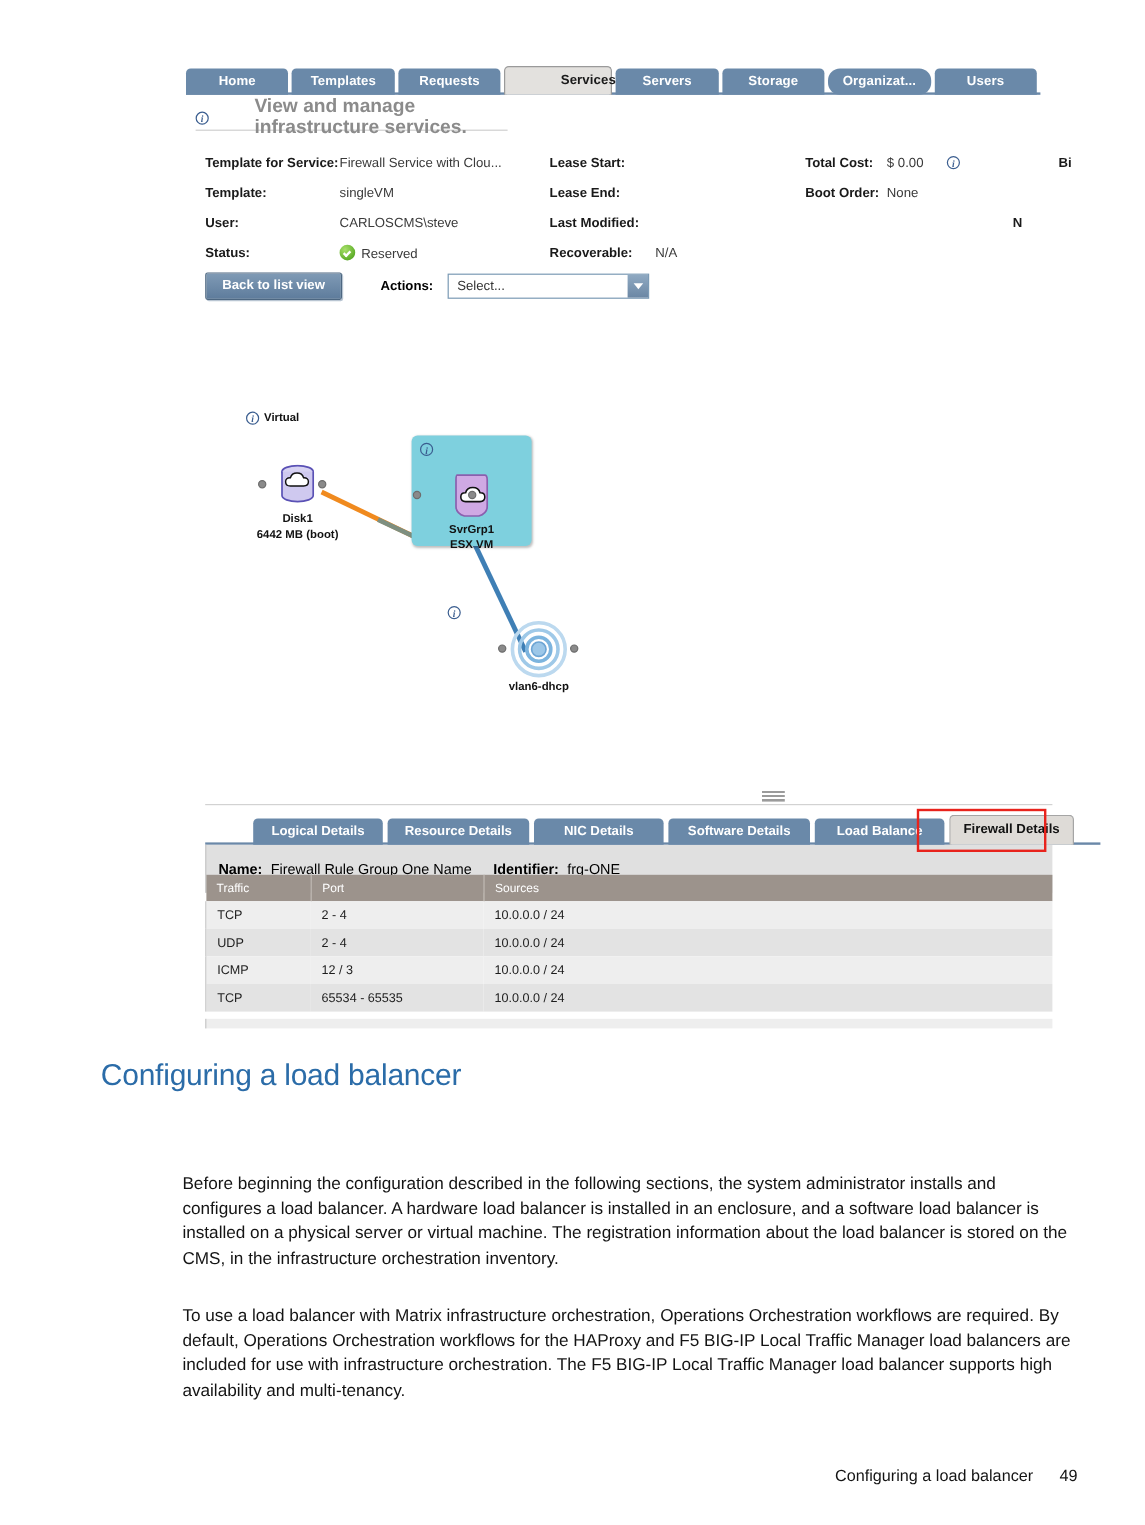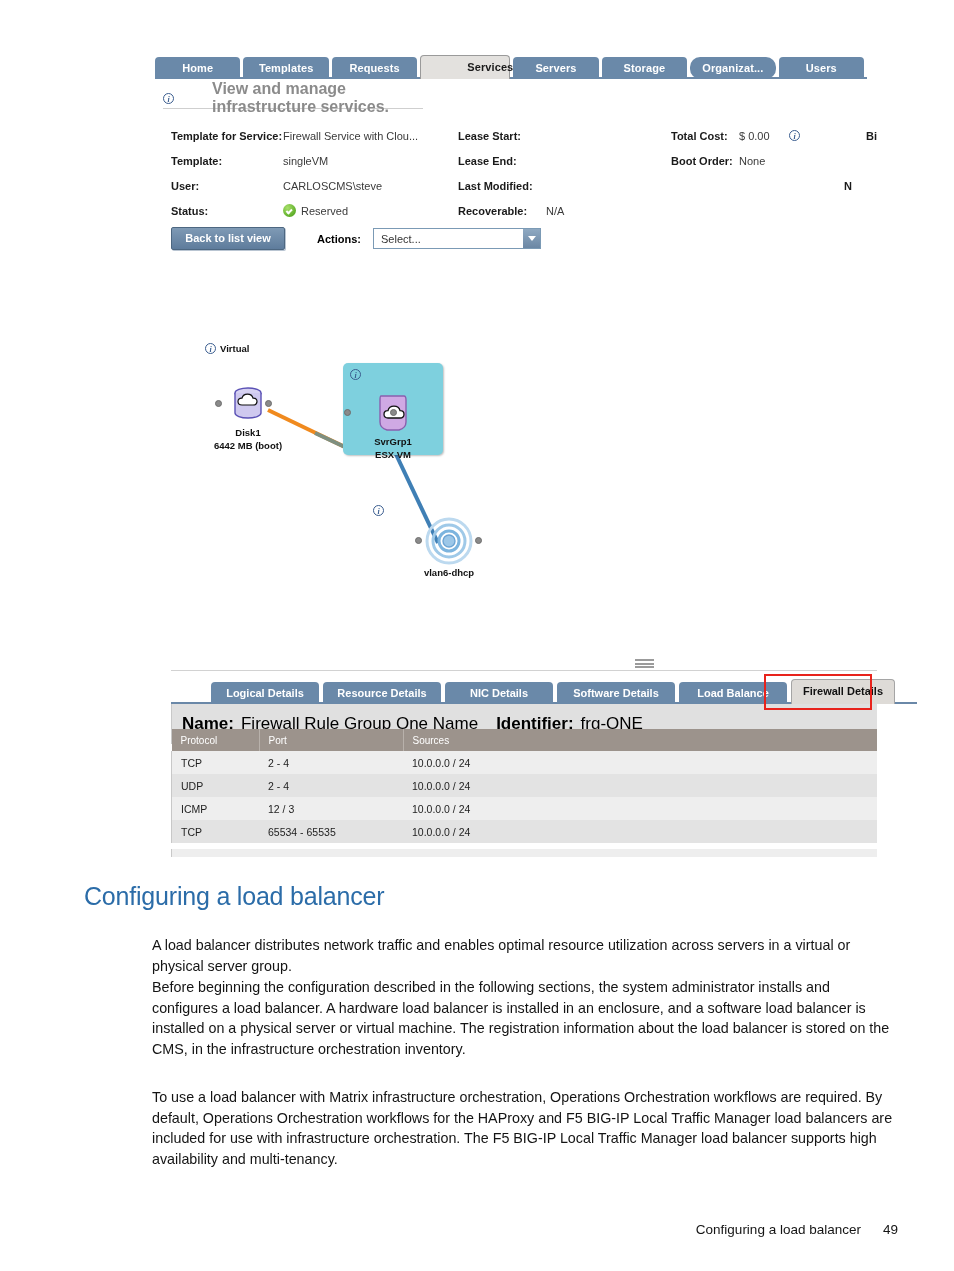--- a/index.html
+++ b/index.html
@@ -320,21 +320,21 @@
   }
   .namebar {
     position: absolute;
     left: 0;
     top: 49px;
     width: 706px;
     height: 40px;
     background: #e0e0e0;
     display: flex;
     align-items: center;
-    font-size: 17px;
+    font-size: 12px;
     border-left: 1px solid #c8c8c8;
     box-sizing: border-box;
   }
   .namebar b { margin-left: 10px; margin-right: 7px; }
   .namebar .sep { margin-left: 18px; }
 
   .fwtable {
     position: absolute;
     left: 0;
     top: 74px;
@@ -441,21 +441,21 @@
   <div class="details">
 
     <div class="det-row">
       <span class="det-lbl c1">Template for Service:</span>
       <span class="det-val c1v">Firewall Service with Clou...</span>
       <span class="det-lbl c2">Lease Start:</span>
       <span class="det-val c2v"></span>
       <span class="det-lbl c3">Total Cost:</span>
       <span class="det-val c3v">$ 0.00</span>
       <span class="i-circle">i</span>
-      <span class="det-lbl" style="margin-left:26px;padding-left:40px;">Bi</span>
+      <span class="det-lbl" style="margin-left:42px;padding-left:40px;">Bi</span>
     </div>
 
     <div class="det-row">
       <span class="det-lbl c1">Template:</span>
       <span class="det-val c1v">singleVM</span>
       <span class="det-lbl c2">Lease End:</span>
       <span class="det-val c2v"></span>
       <span class="det-lbl c3">Boot Order:</span>
       <span class="det-val c4v">None</span>
     </div>
@@ -555,21 +555,21 @@
     <div class="namebar">
       <b>Name:</b>
       <span>Firewall Rule Group One Name</span>
       <b class="sep">Identifier:</b>
       <span>frg-ONE</span>
     </div>
 
     <table class="fwtable">
       <thead>
         <tr>
-          <th style="width:78px;">Protocol</th>
+          <th style="width:78px;">Traffic</th>
           <th style="width:134px;">Port</th>
           <th>Sources</th>
         </tr>
       </thead>
       <tbody id="fw-body">
           <tr class="odd">
             <td>TCP</td>
             <td>2 - 4</td>
             <td>10.0.0.0 / 24</td>
           </tr>
@@ -589,19 +589,18 @@
             <td>10.0.0.0 / 24</td>
           </tr>
         </tbody>
     </table>
     <div class="fw-foot"></div>
   </div>
 </div>
 
 <div class="doc">
   <div class="doc-h1">Configuring a load balancer</div>
-  <p class="doc-p" id="p1">A load balancer distributes network traffic and enables optimal resource utilization across servers in a virtual or physical server group.</p>
   <p class="doc-p" id="p2">Before beginning the configuration described in the following sections, the system administrator installs and configures a load balancer. A hardware load balancer is installed in an enclosure, and a software load balancer is installed on a physical server or virtual machine. The registration information about the load balancer is stored on the CMS, in the infrastructure orchestration inventory.</p>
   <p class="doc-p" id="p3">To use a load balancer with Matrix infrastructure orchestration, Operations Orchestration workflows are required. By default, Operations Orchestration workflows for the HAProxy and F5 BIG-IP Local Traffic Manager load balancers are included for use with infrastructure orchestration. The F5 BIG-IP Local Traffic Manager load balancer supports high availability and multi-tenancy.</p>
   <div class="footer">
     <span>Configuring a load balancer</span><span class="pg">49</span>
   </div>
 </div>
 
 </body></html>

